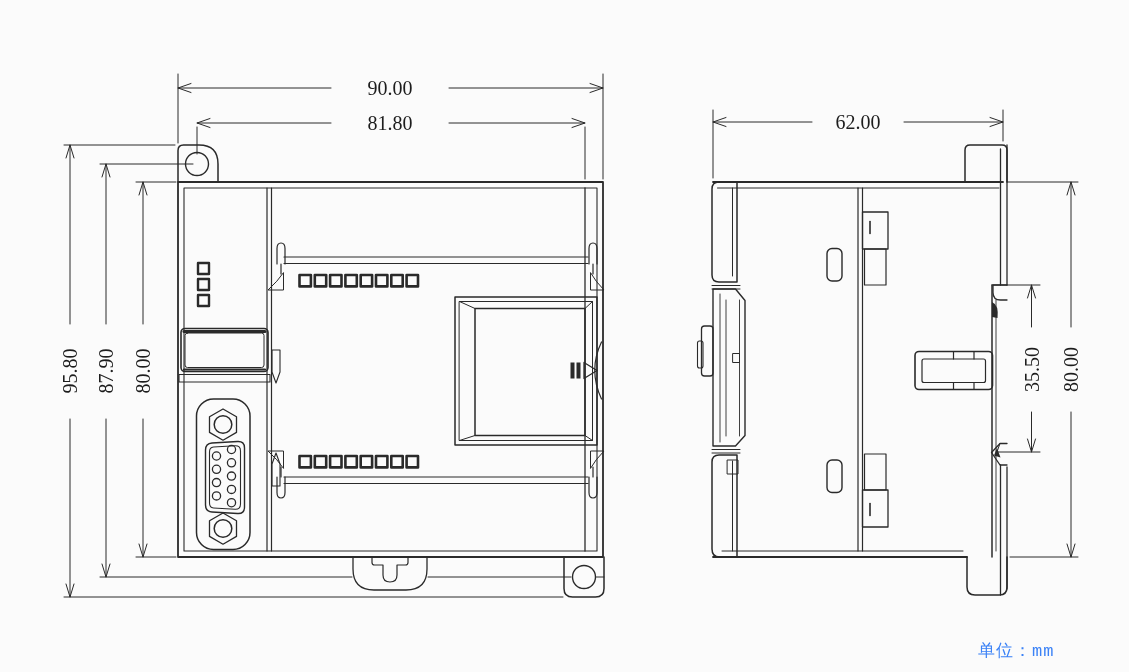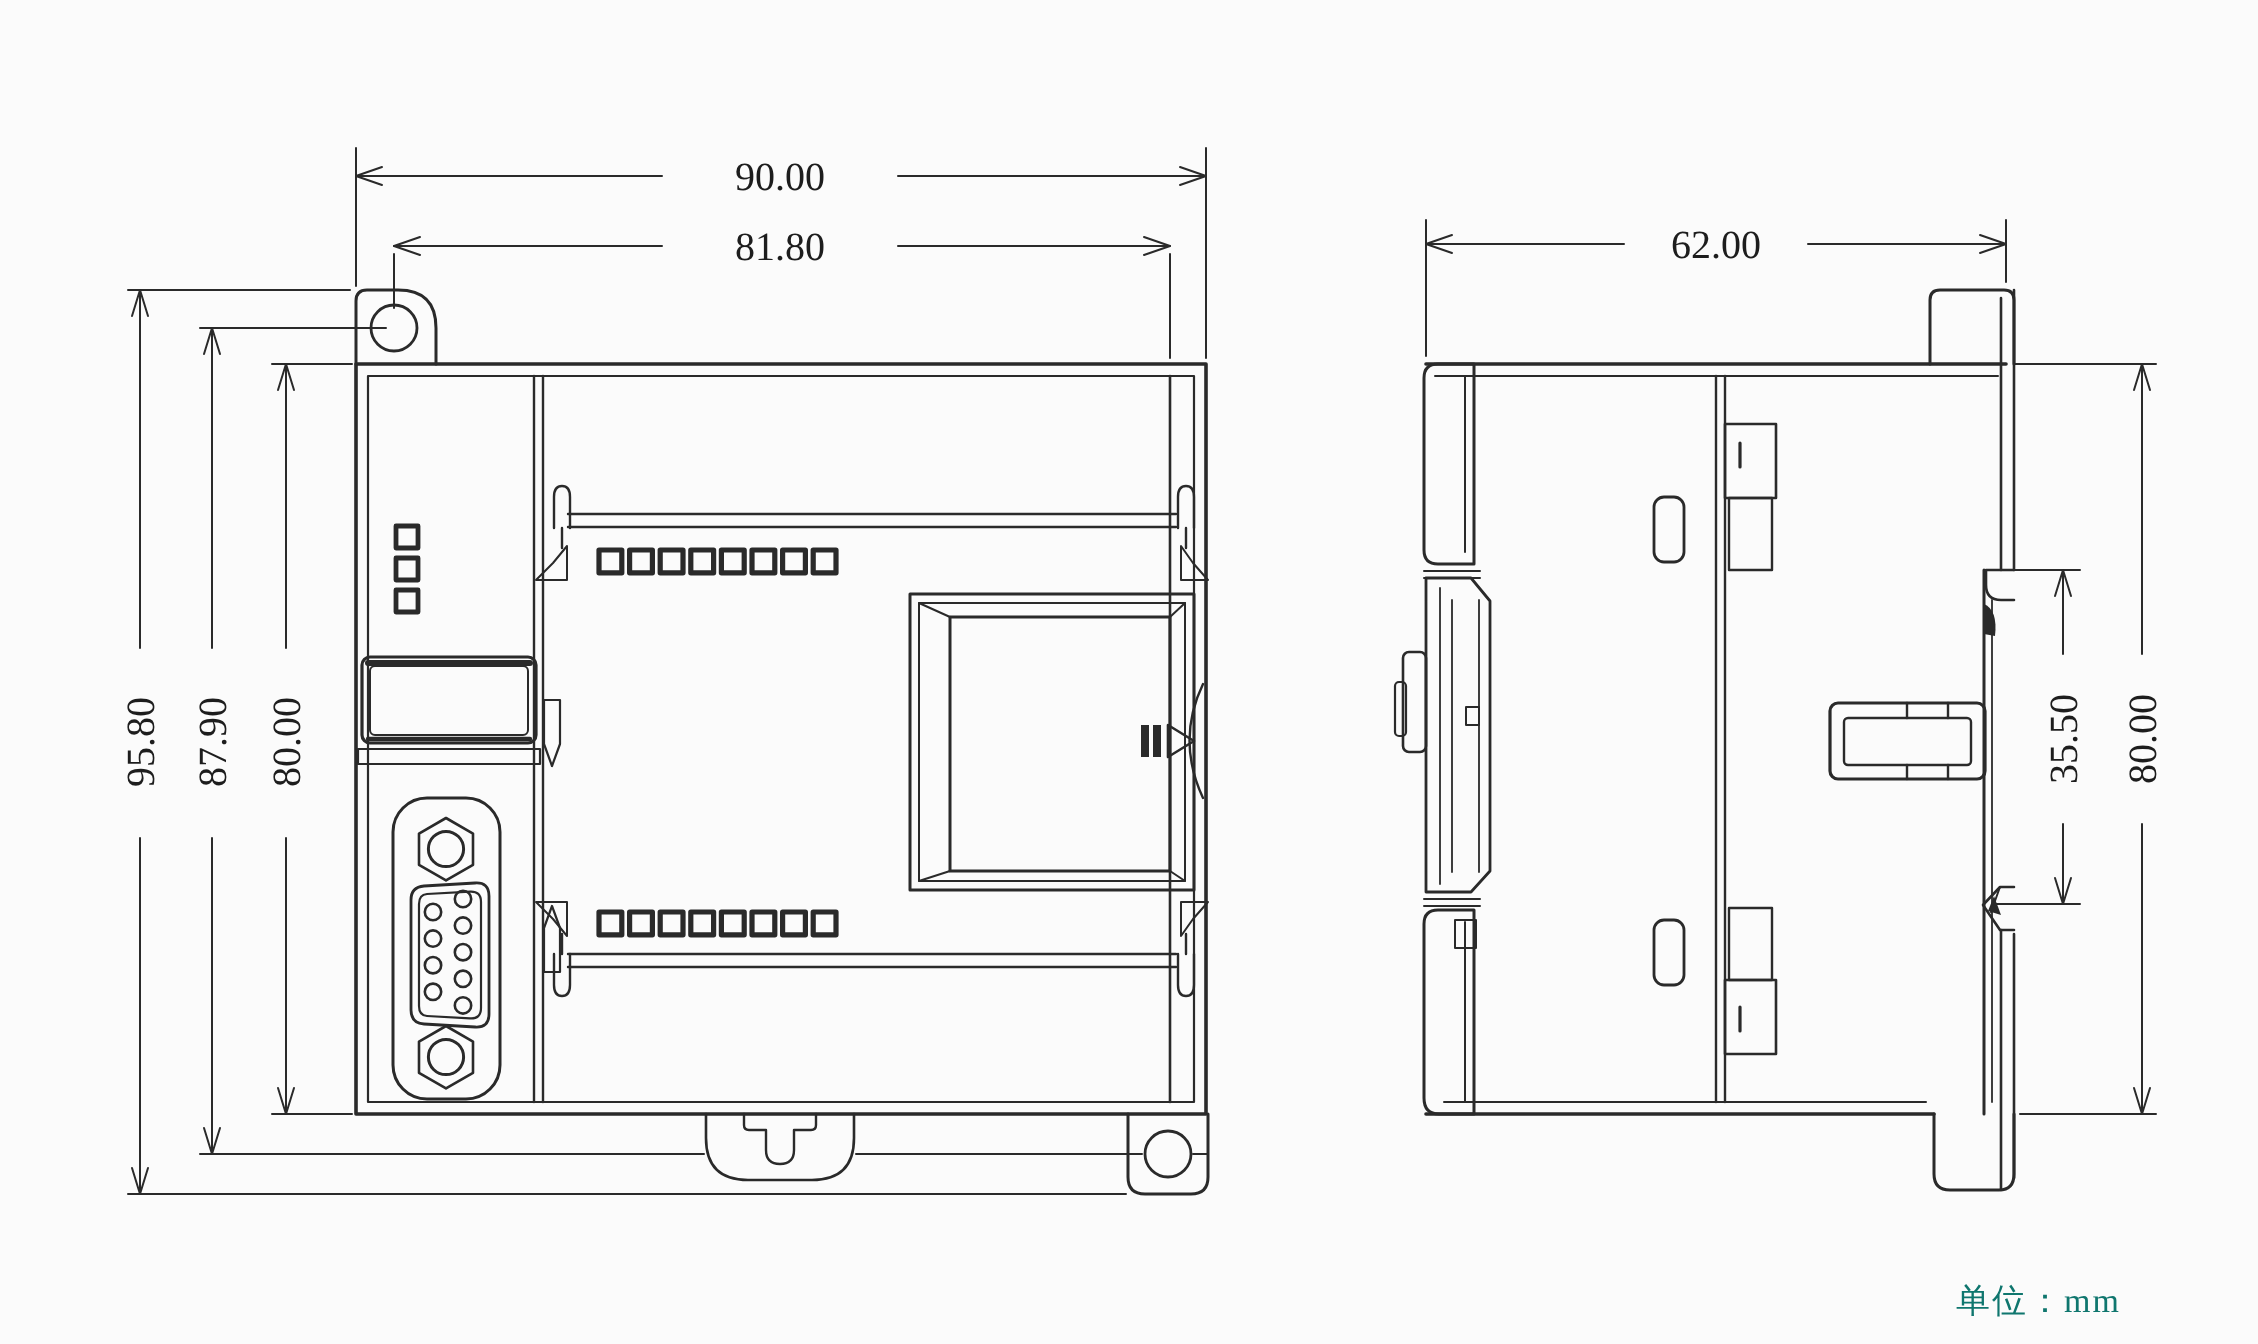--- a/index.html
+++ b/index.html
@@ -13,24 +13,24 @@
   svg{position:absolute;left:0;top:0;}
   .dim-text{
     font-family:"Liberation Serif","DejaVu Serif",serif;
     font-size:20px;
     fill:#1d1d1d;
     stroke:none;
   }
   .unit-note{
     position:absolute;
     left:978px;top:627px;
-    font-family:Liberation Serif, serif;
+    font-family:Liberation Mono, monospace;
     font-size:17px;
     letter-spacing:1px;
-    color:#0f766e;
+    color:#3b82f6;
   }
 </style>
 </head>
 <body>
 
 <div class="canvas">
 <svg width="1129" height="672" viewBox="0 0 1129 672">
 
   <g stroke="#2a2a2a" fill="none" stroke-linecap="round" stroke-linejoin="round">
 

